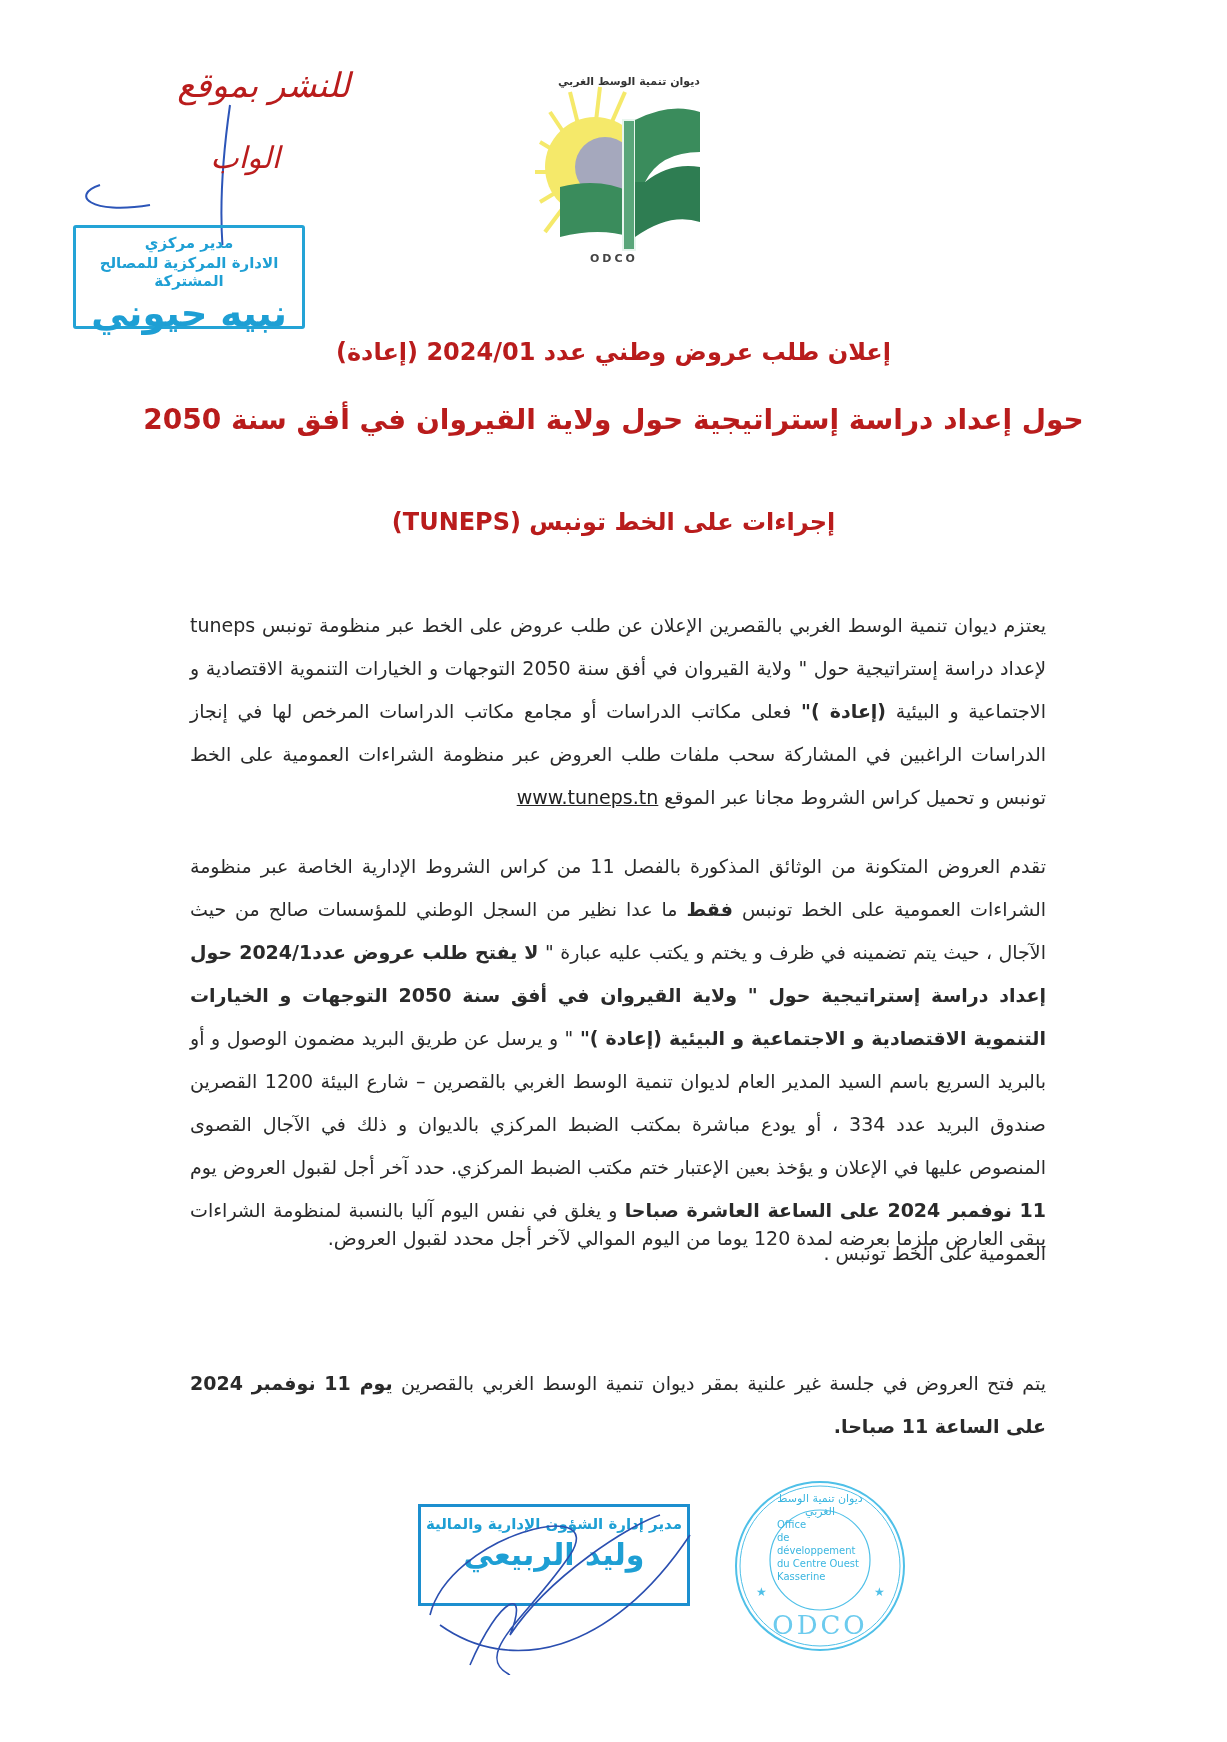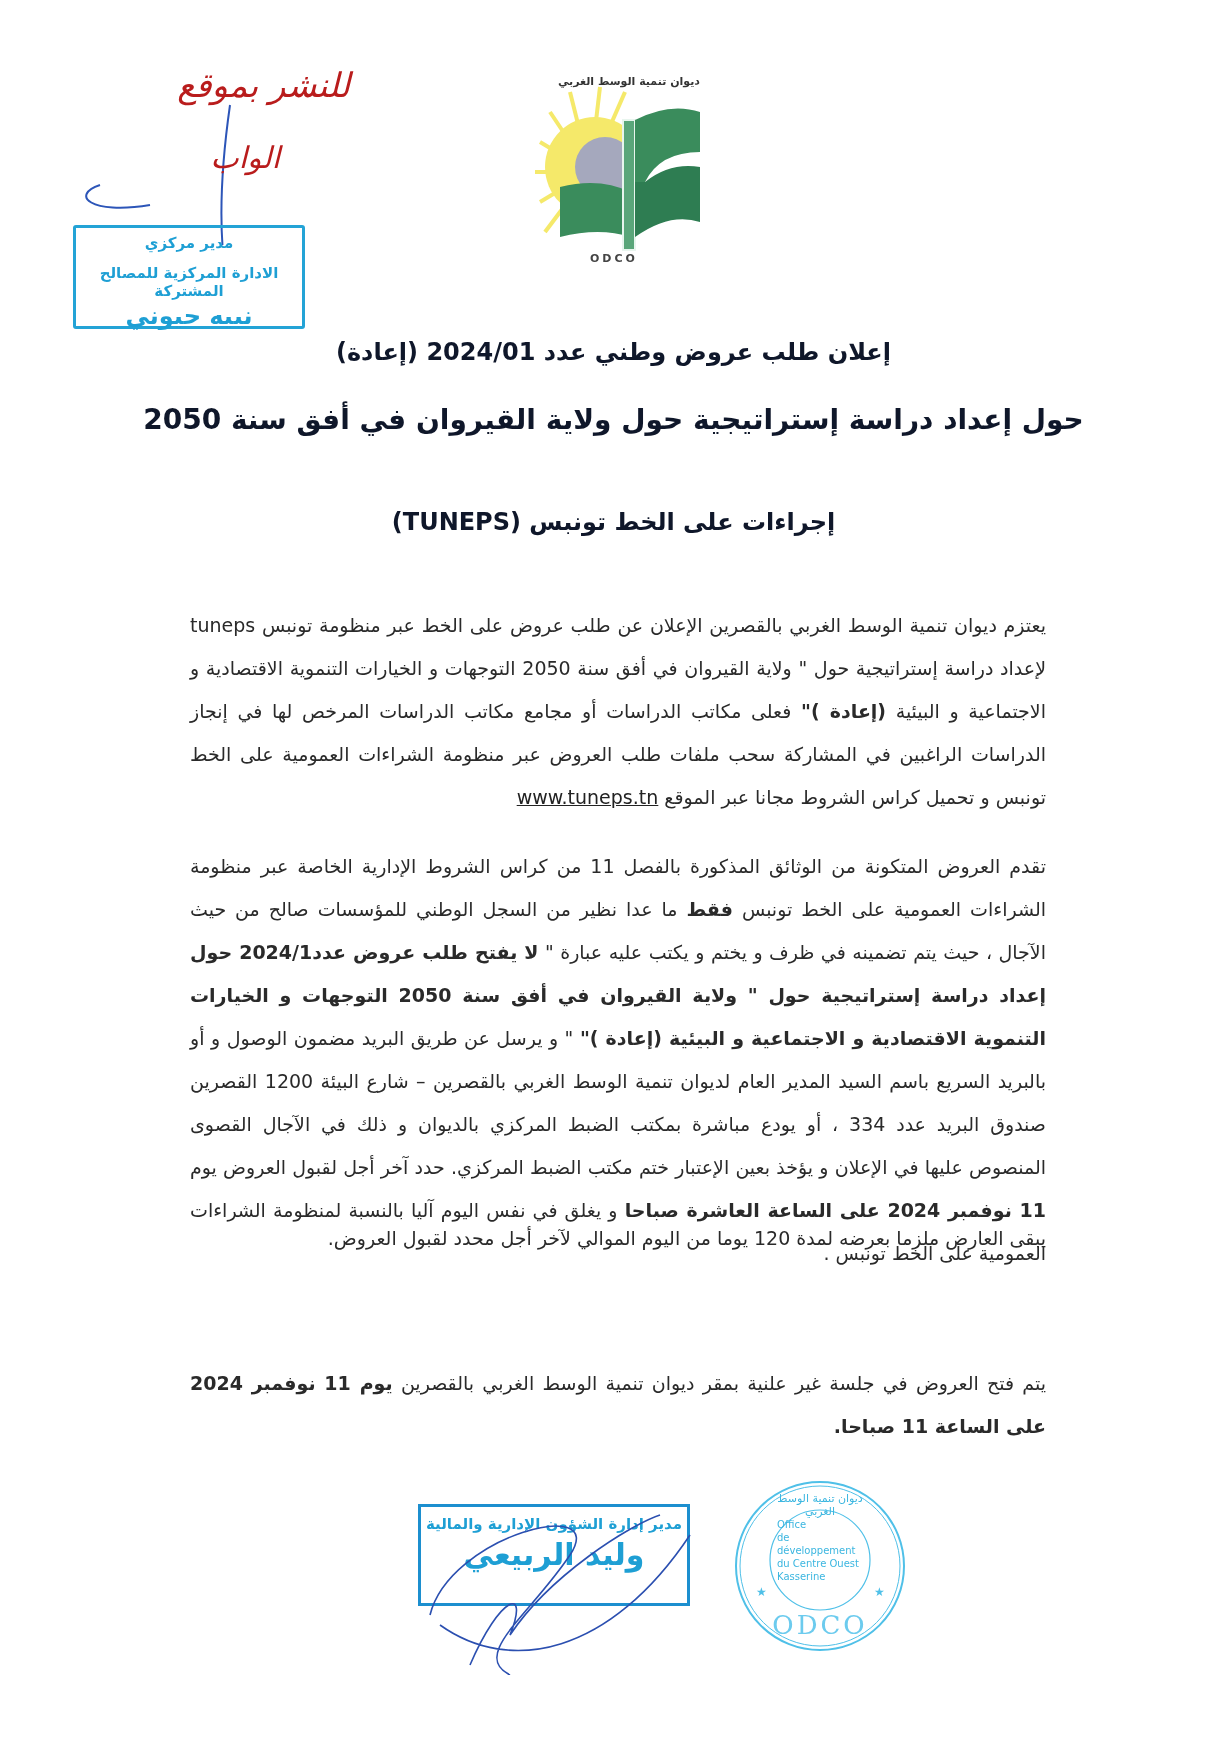--- a/index.html
+++ b/index.html
@@ -13,33 +13,33 @@
   .hand-text { position: absolute; color: #b91c1c; font-family: "DejaVu Serif", serif;
                font-style: italic; direction: rtl; }
   .hand-l1 { right: 10px; top: 20px; font-size: 34px; }
   .hand-l2 { right: 80px; top: 95px; font-size: 30px; }
 
   
   .stamp-tl { left: 73px; top: 225px; width: 232px; height: 104px;
               border: 3px solid #23a3d6; border-radius: 3px; color: #1e9fd4;
               text-align: center; direction: rtl; box-sizing: border-box; }
   .stamp-tl .s1 { font-size: 15px; font-weight: bold; margin-top: 6px; }
-  .stamp-tl .s2 { font-size: 15px; font-weight: bold; margin-top: 12px; }
-  .stamp-tl .s3 { font-size: 24px; font-weight: bold; margin-top: 2px; letter-spacing: 2px; }
+  .stamp-tl .s2 { font-size: 15px; font-weight: bold; margin-top: 2px; }
+  .stamp-tl .s3 { font-size: 37px; font-weight: bold; margin-top: 2px; letter-spacing: 2px; }
 
   
   .logo { left: 530px; top: 62px; width: 170px; height: 210px; }
   .logo-title { position: absolute; top: 13px; left: 20px; width: 150px; font-size: 11px;
                 font-weight: bold; color: #333; direction: rtl; text-align: right; white-space: nowrap; }
   .logo-abbr { position: absolute; top: 190px; left: 60px; font-size: 11px; font-weight: bold;
                color: #444; letter-spacing: 3px; }
 
   
   .h { width: 1227px; left: 0; text-align: center; direction: rtl; font-weight: bold;
-       font-family: "DejaVu Sans", sans-serif; color: #0f172a; }
+       font-family: "DejaVu Sans", sans-serif; color: #b91c1c; }
   .h1 { top: 338px; font-size: 24px; }
   .h2 { top: 400px; font-size: 28px; line-height: 40px; }
   .h3 { top: 508px; font-size: 24px; }
 
   
   .body { left: 190px; width: 856px; direction: rtl; text-align: justify;
           font-family: "DejaVu Sans", sans-serif; font-size: 19px; line-height: 43px; color: #2a2a2a; }
   .p1 { top: 604px; }
   .p2 { top: 845px; }
   .p3 { top: 1217px; }

